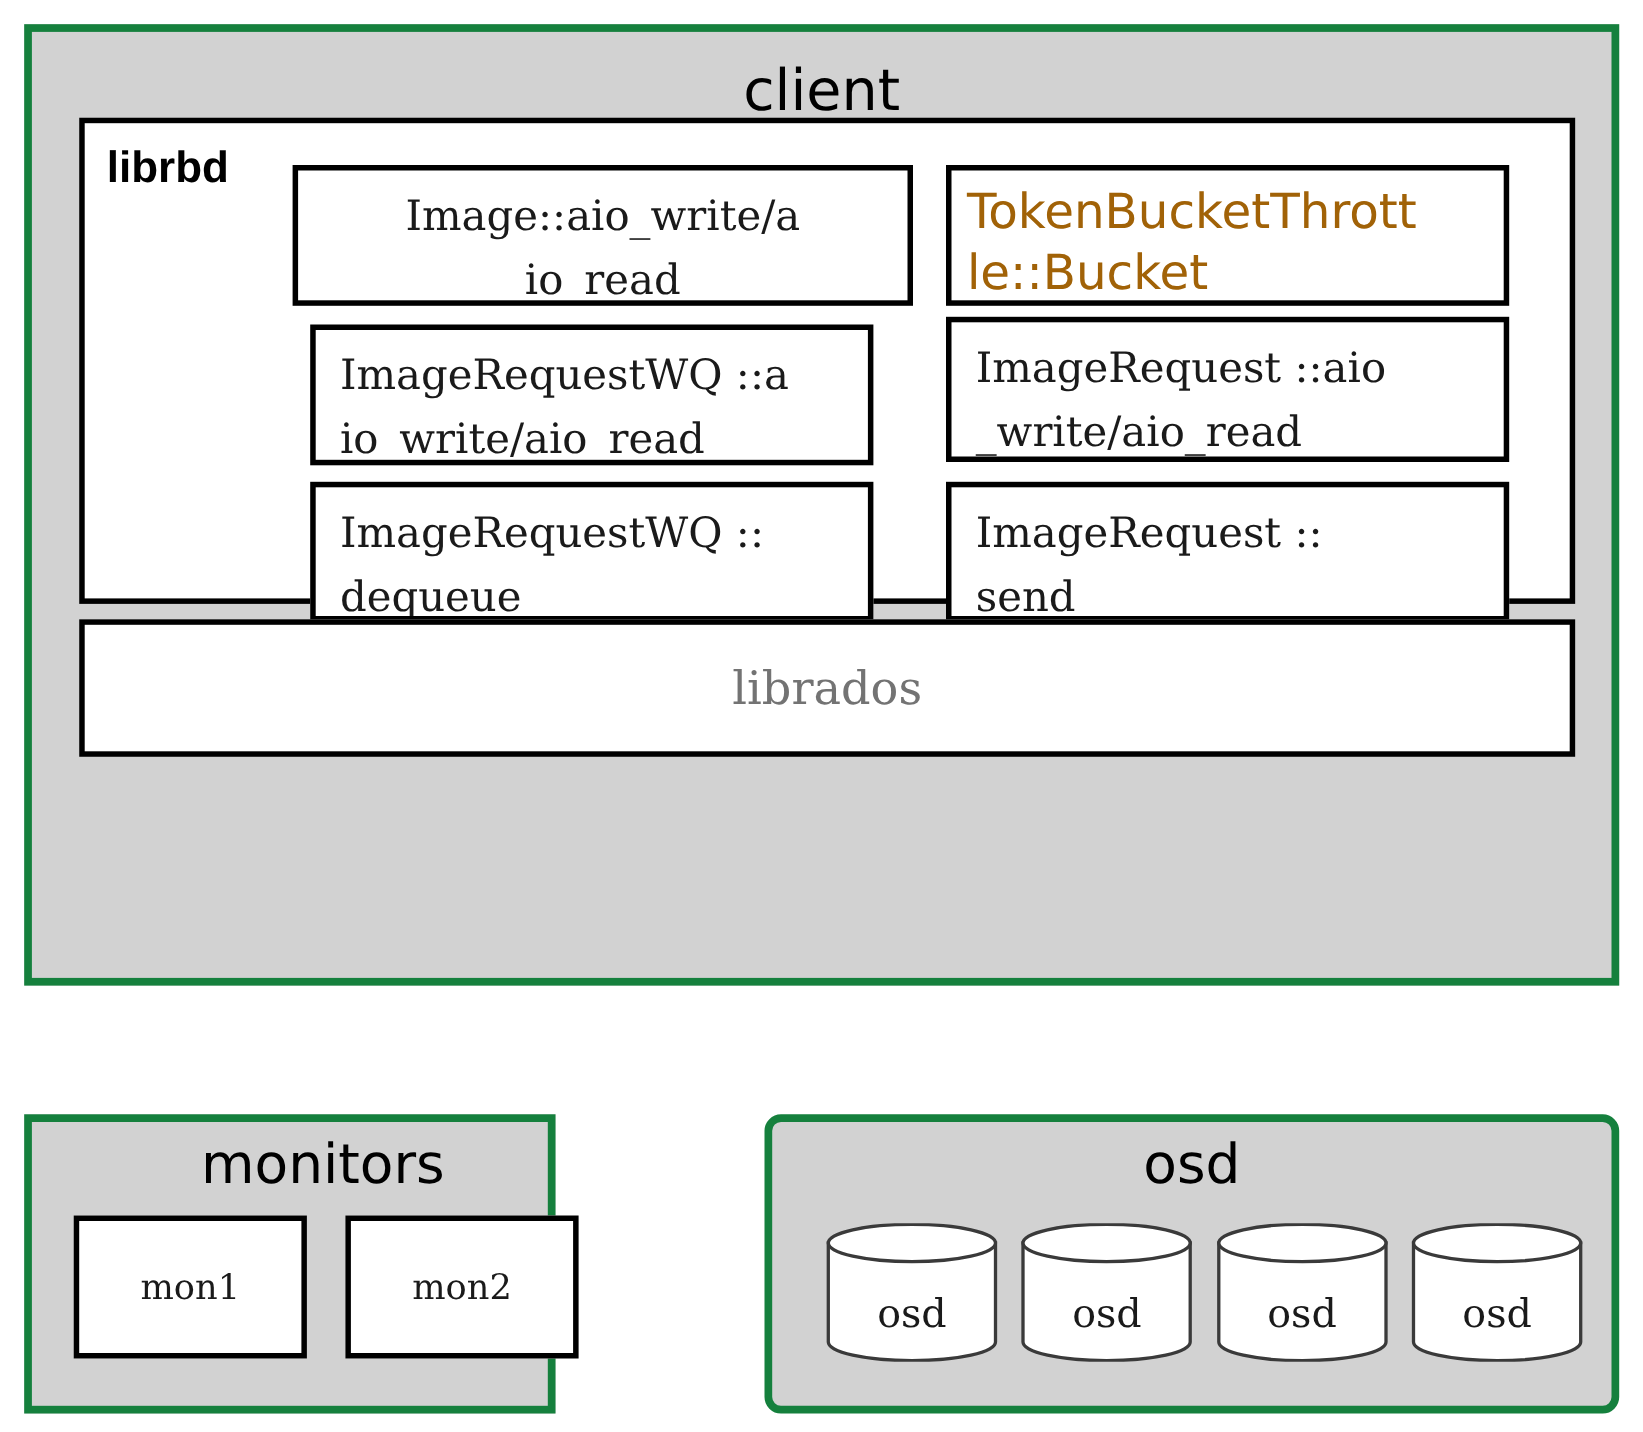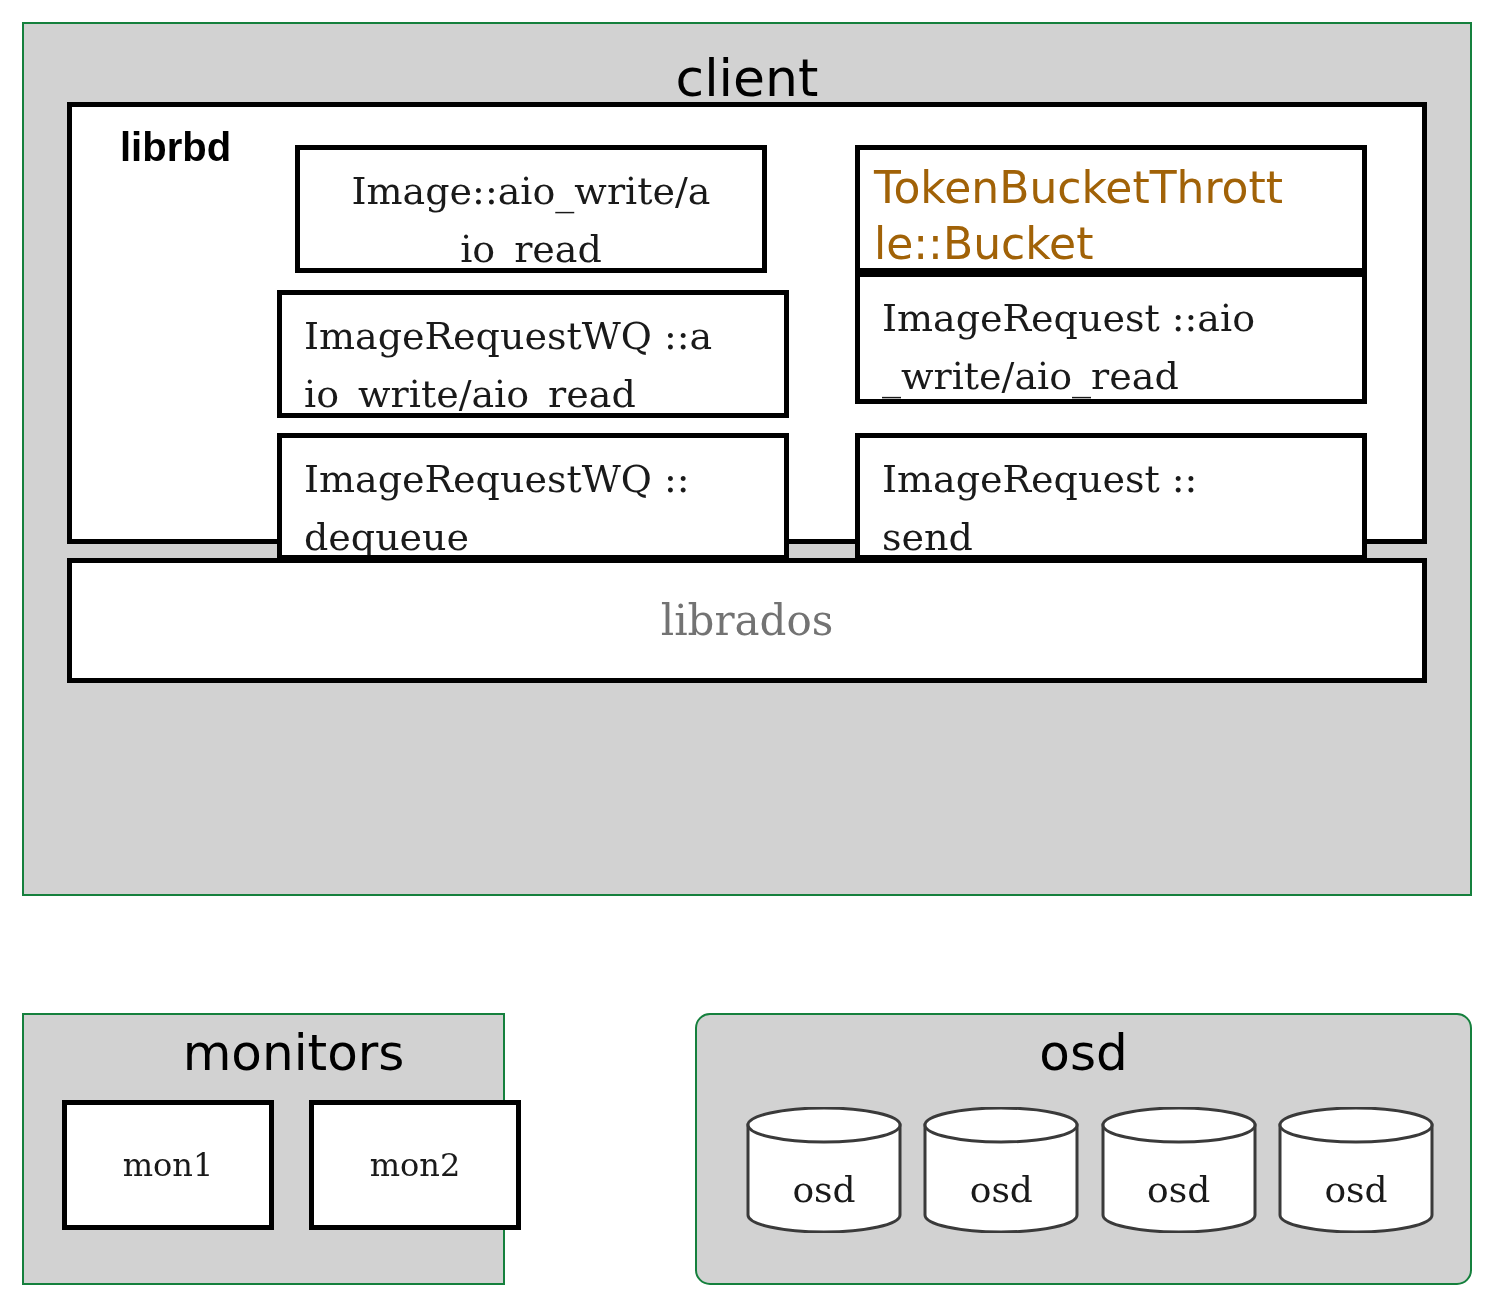--- a/index.html
+++ b/index.html
@@ -11,21 +11,21 @@
     width: 1494px;
     height: 1302px;
     position: relative;
     font-family: "Liberation Sans", sans-serif;
     overflow: hidden;
   }
 
   .panel {
     position: absolute;
     background: #d2d2d2;
-    border: 2px solid #15803d;
+    border: 7px solid #15803d;
     box-sizing: border-box;
   }
 
   .panel-title {
     position: absolute;
     width: 100%;
     text-align: center;
     font-family: "DejaVu Sans", sans-serif;
     font-weight: 400;
     color: #000000;
@@ -60,21 +60,20 @@
   #librbd-label {
     position: absolute;
     left: 20px;
     top: 18px;
     font-family: "Liberation Sans", sans-serif;
     font-weight: bold;
     font-size: 40px;
     line-height: 44px;
     color: #000000;
     white-space: nowrap;
-    margin-left: 28px;
   }
 
   
   .code-box {
     position: absolute;
     background: #ffffff;
     border: 5px solid #000000;
     box-sizing: border-box;
     font-family: "DejaVu Serif", serif;
     font-size: 38px;
@@ -96,26 +95,26 @@
     font-family: "DejaVu Sans", sans-serif;
     font-size: 44px;
     line-height: 56px;
     color: #a16207;
     padding: 10px 12px 0 14px;
     white-space: pre;
     overflow: hidden;
   }
 
   
-  #box-image-aio    { left: 223px; top: 38px;  width: 472px; height: 128px; }
+  #box-image-aio    { left: 189px; top: 38px;  width: 564px; height: 128px; }
   #box-wq-aio       { left: 205px; top: 183px; width: 512px; height: 128px; }
   #box-wq-dequeue   { left: 205px; top: 326px; width: 512px; height: 127px; }
   
   #box-token-bucket { left: 783px; top: 38px;  width: 512px; height: 128px; }
-  #box-ir-aio       { left: 783px; top: 165px; width: 512px; height: 132px; }
+  #box-ir-aio       { left: 783px; top: 176px; width: 512px; height: 132px; }
   #box-ir-send      { left: 783px; top: 326px; width: 512px; height: 127px; }
 
   
   .band {
     position: absolute;
     background: #ffffff;
     border: 5px solid #000000;
     box-sizing: border-box;
     display: flex;
     align-items: center;

